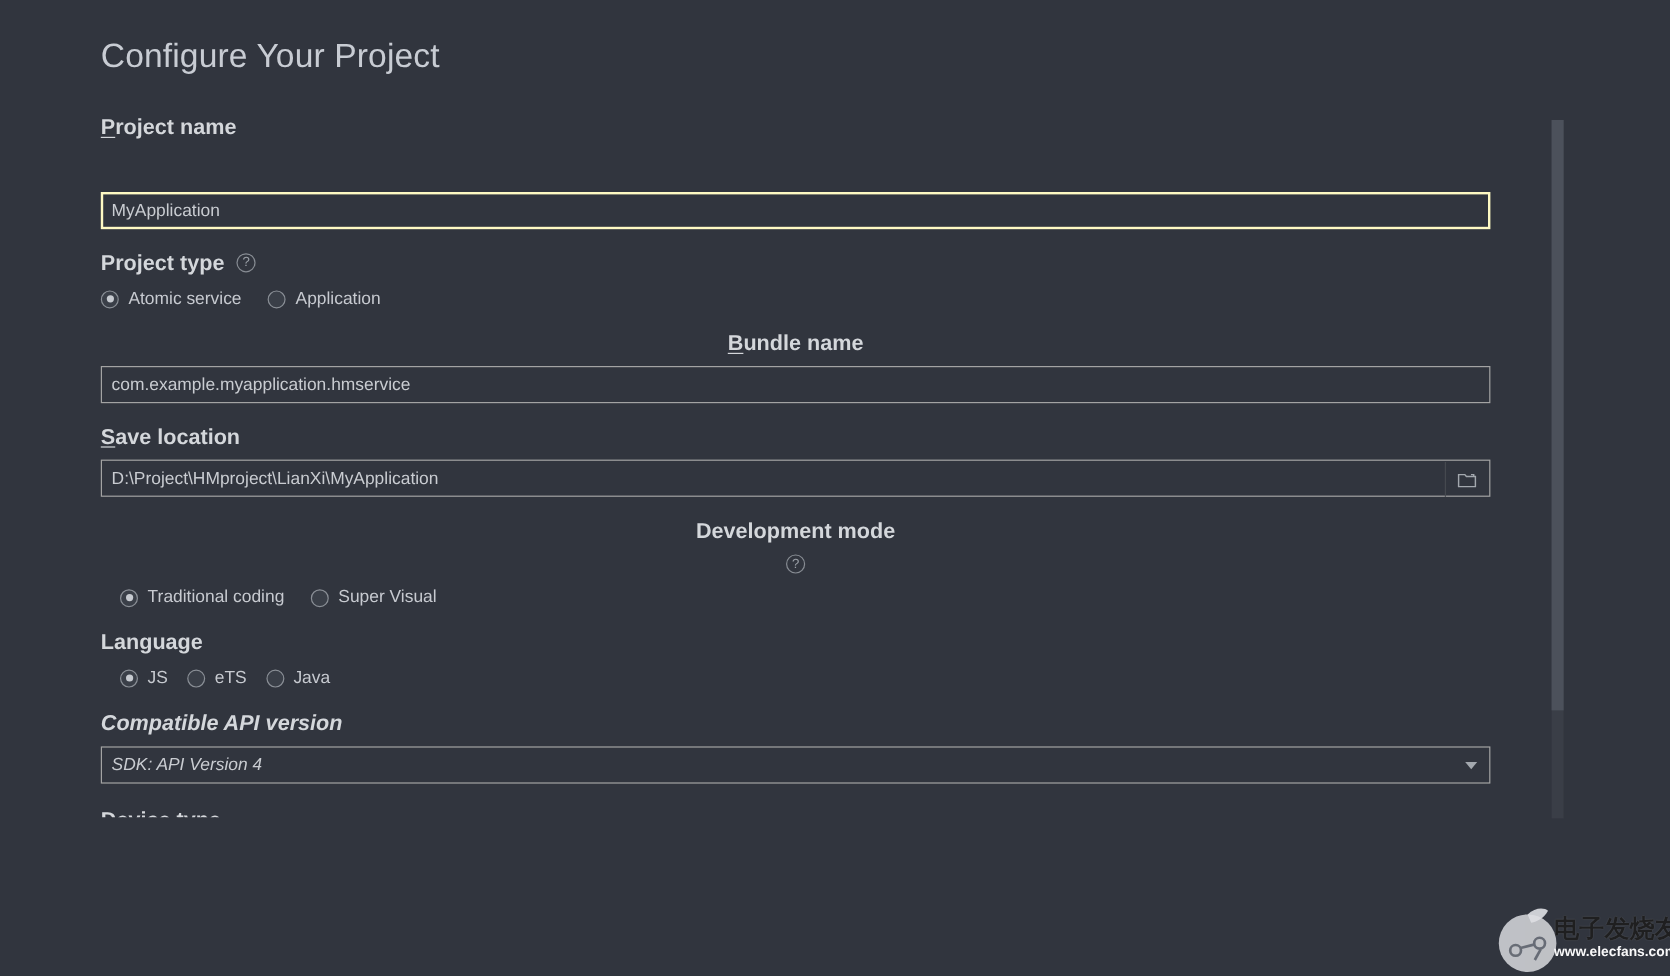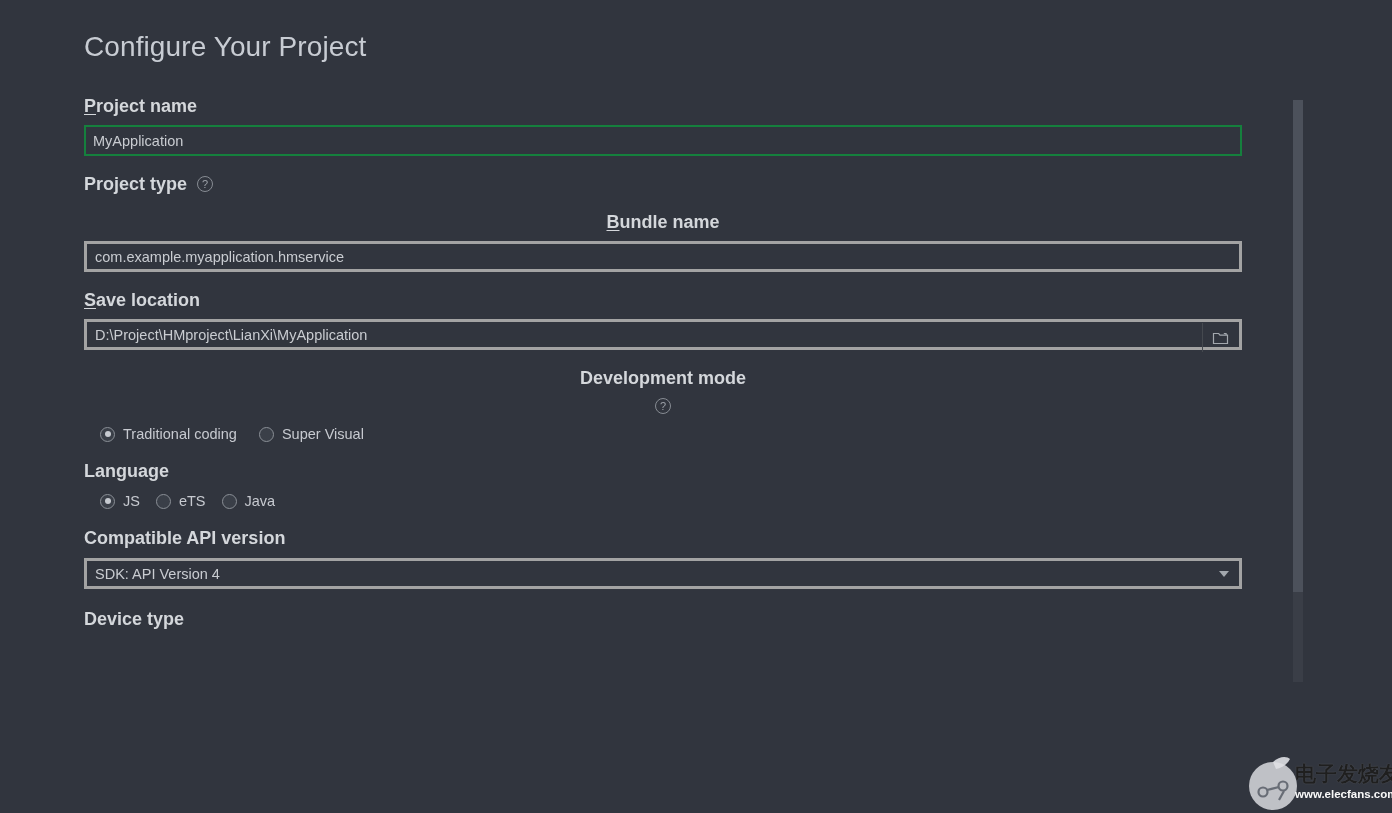--- a/index.html
+++ b/index.html
@@ -87,31 +87,32 @@
     font-family: "Liberation Sans", sans-serif;
     cursor: default;
   }
 
   
   .text-input {
     position: relative;
     width: 1158px;
     height: 31px;
     background: #31353e;
-    border: 3px solid #a3a3a3;
+    border: 1px solid #a3a3a3;
     display: flex;
     align-items: center;
     padding: 0 8px;
     font-size: 14.5px;
     color: #c9ccd1;
   }
 
   .text-input.focused {
-    border: 2px solid #15803d;
+    border: 2px solid #fef9c3;
     padding: 10px 7px;
+    margin-top: 35px;
   }
 
   .text-input .value {
     white-space: nowrap;
     overflow: hidden;
     text-overflow: ellipsis;
     font-size: 14.5px;
     color: #c9ccd1;
   }
 
@@ -264,20 +265,30 @@
         <div class="text-input focused">
           <span class="value">MyApplication</span>
         </div>
       </div>
 
       <div class="block" style="margin-top:18px;">
         <div class="label-row" style="margin-bottom:11px;align-items:center;">
           <span class="field-label">Project type</span>
           <span class="help-icon">?</span>
         </div>
+        <div class="radio-group">
+          <div class="radio-option">
+            <span class="radio checked"></span>
+            <span class="radio-label">Atomic service</span>
+          </div>
+          <div class="radio-option">
+            <span class="radio"></span>
+            <span class="radio-label">Application</span>
+          </div>
+        </div>
       </div>
 
       <div class="block" style="margin-top:18px;text-align:center;">
         <div class="field-label" style="margin-bottom:9px;"><span class="mnem">B</span><span>undle name</span></div>
         <div class="text-input">
           <span class="value">com.example.myapplication.hmservice</span>
         </div>
       </div>
 
       <div class="block" style="margin-top:18px;">
@@ -321,21 +332,21 @@
             <span class="radio"></span>
             <span class="radio-label">eTS</span>
           </div>
           <div class="radio-option">
             <span class="radio"></span>
             <span class="radio-label">Java</span>
           </div>
         </div>
       </div>
 
-      <div class="block" style="margin-top:18px;">
+      <div class="block" style="margin-top:18px;font-style:italic;">
         <div class="field-label" style="margin-bottom:10px;">Compatible API version</div>
         <div class="text-input">
           <span class="value">SDK: API Version 4</span>
           <span class="dropdown-arrow"></span>
         </div>
       </div>
 
       <div class="block" style="margin-top:20px;">
         <div class="field-label">Device type</div>
       </div>

